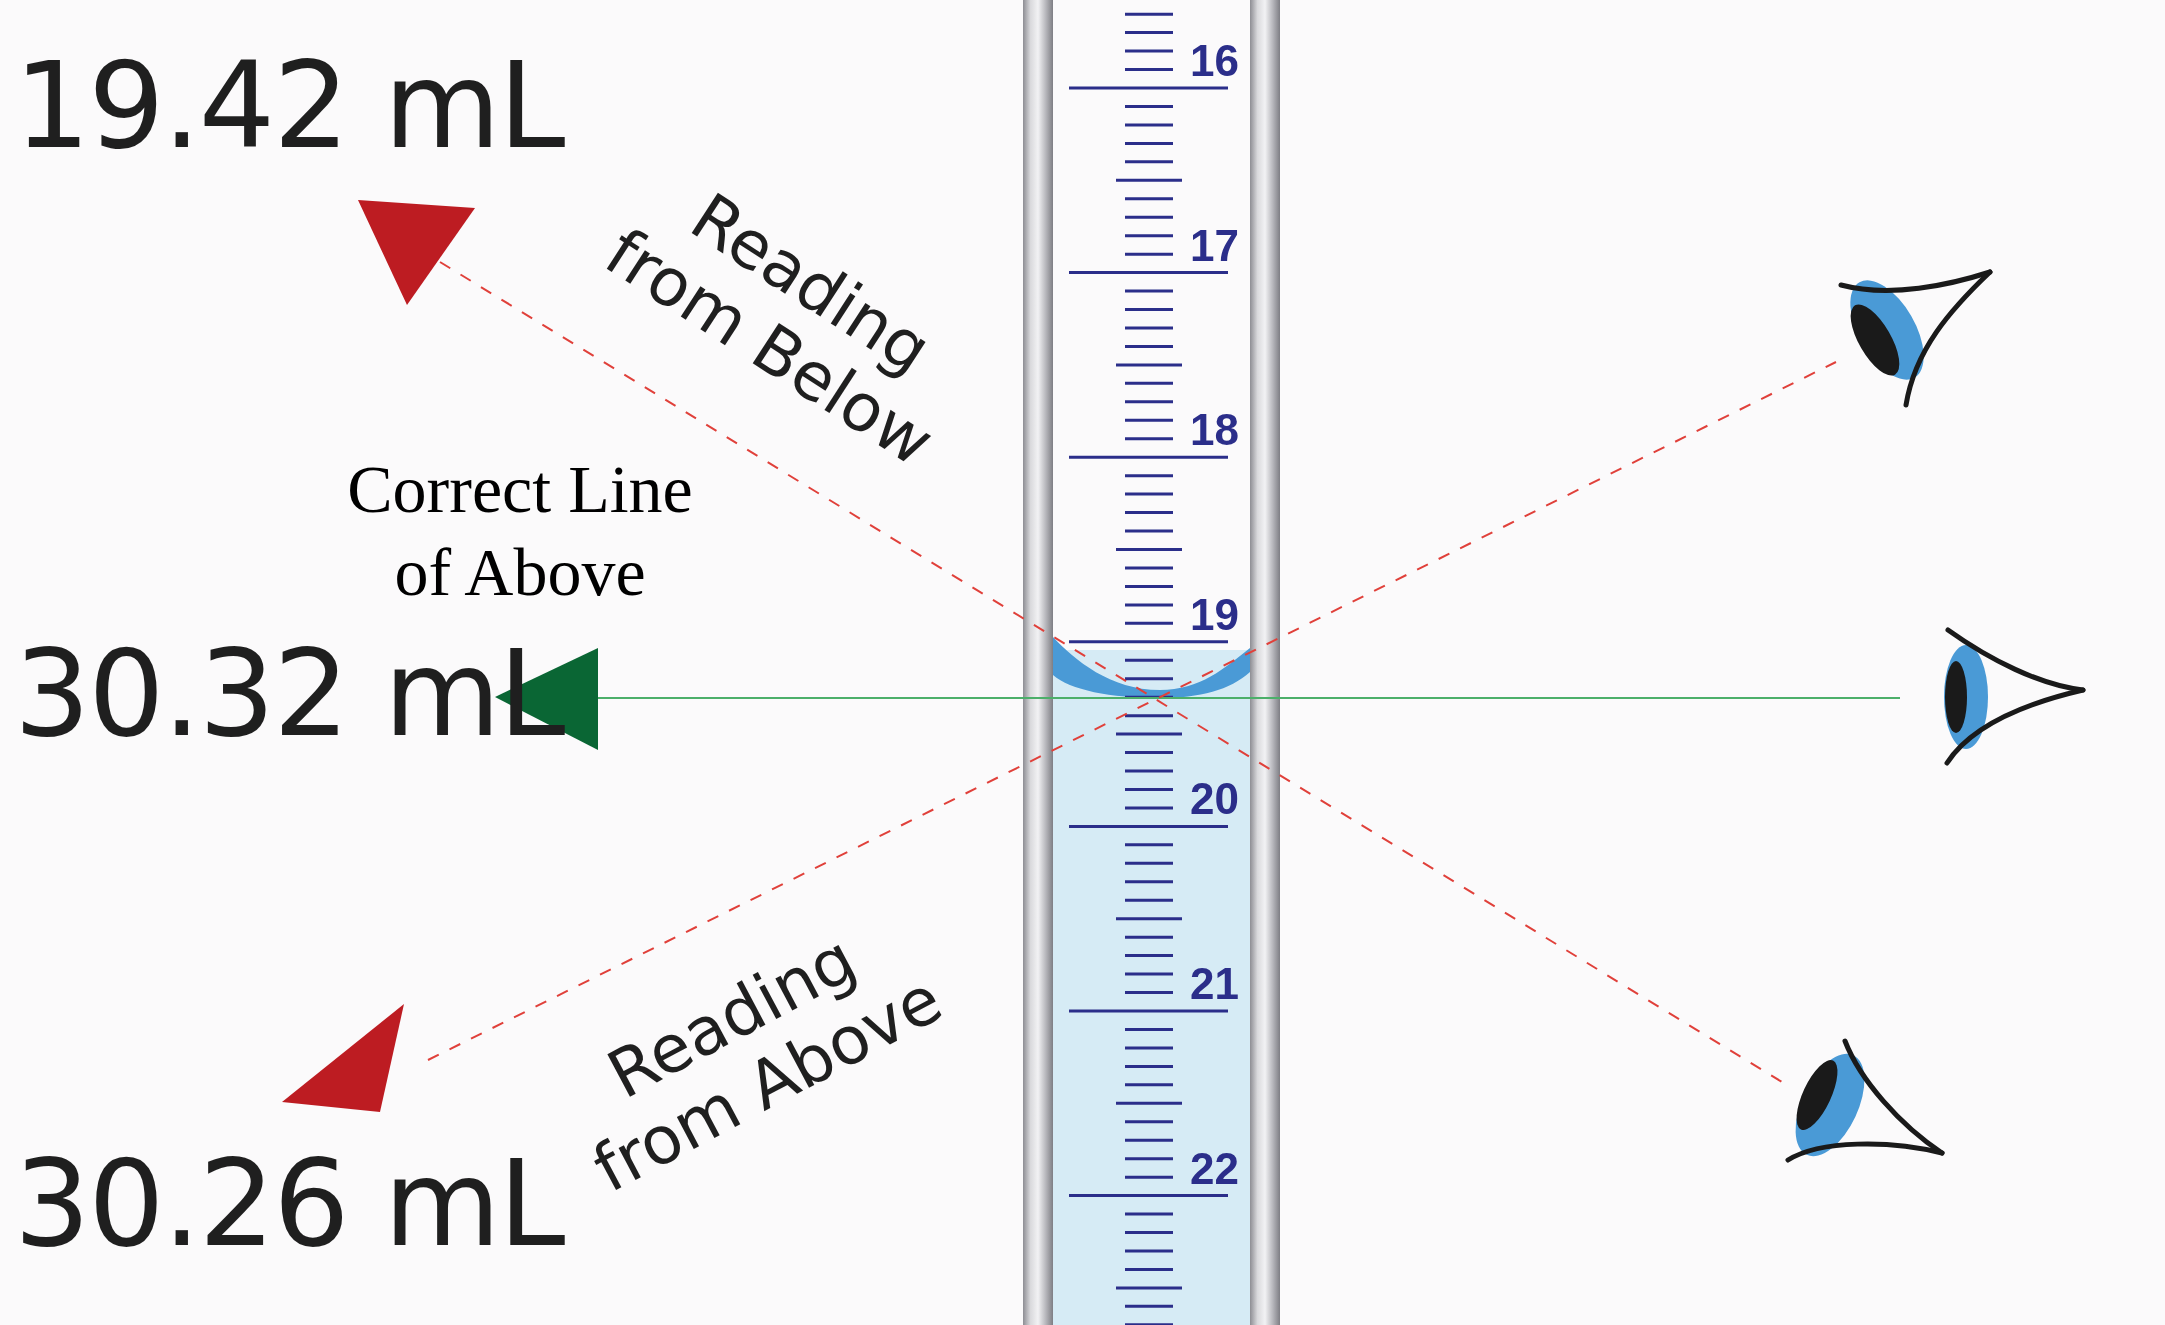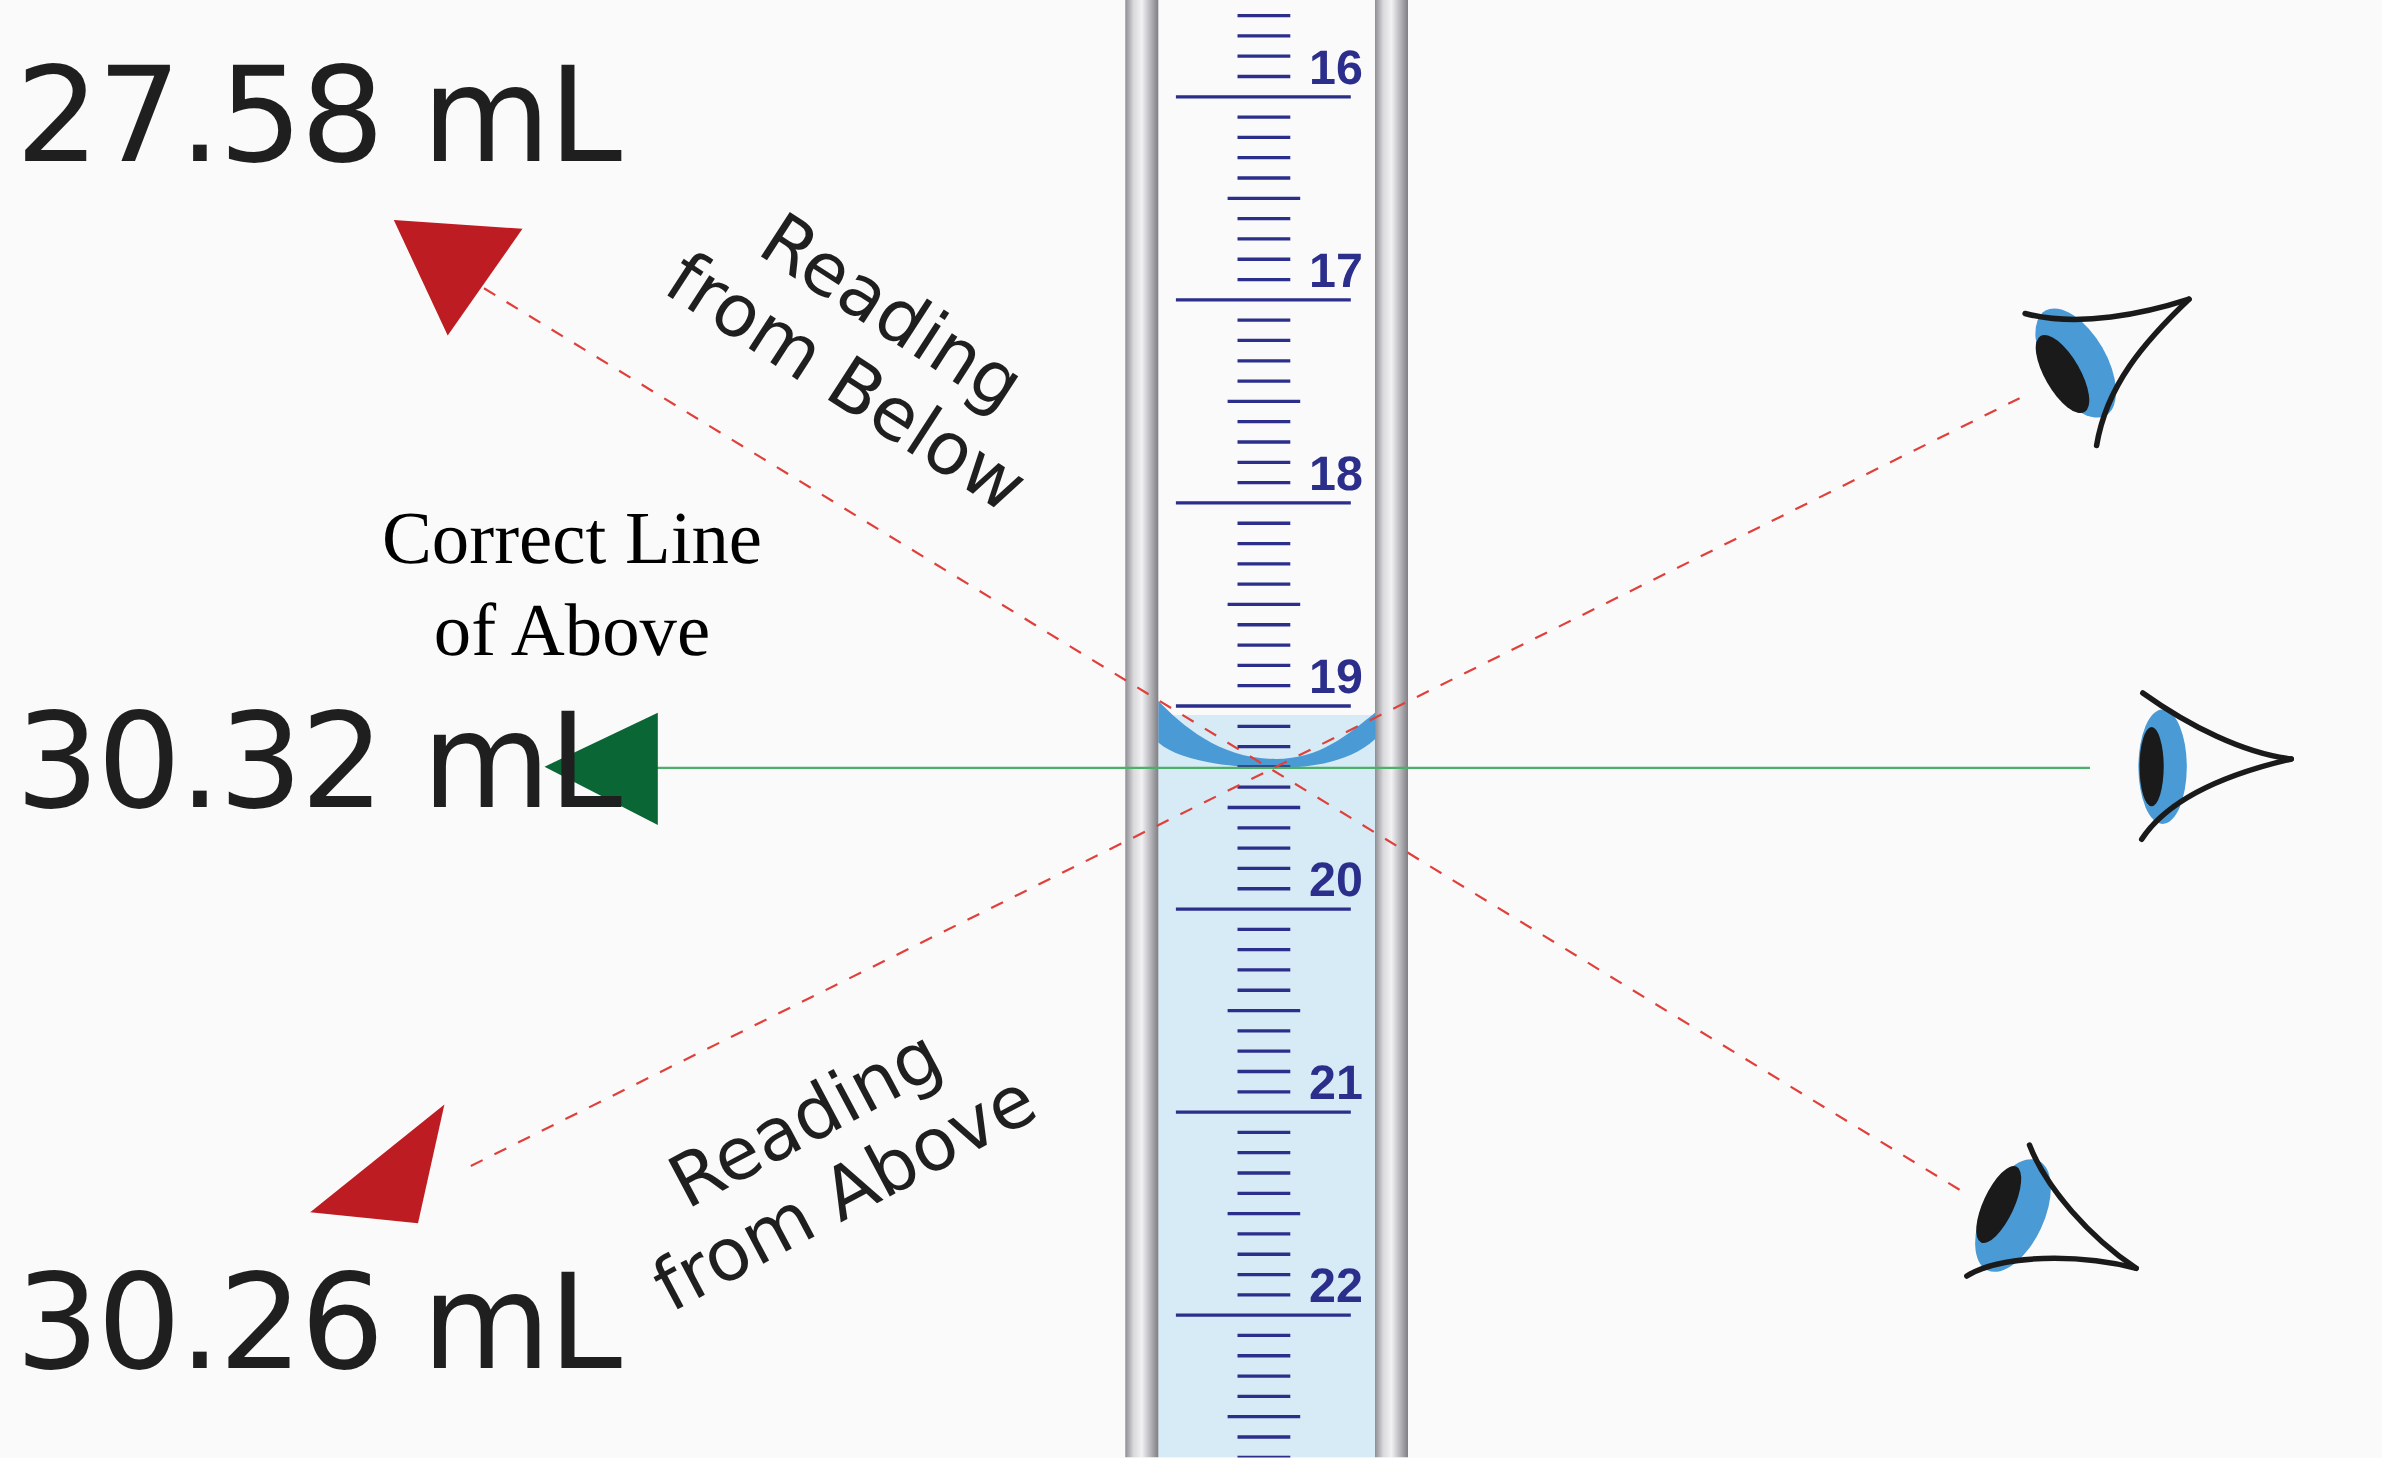--- a/index.html
+++ b/index.html
@@ -145,21 +145,21 @@
     </g>
 
     <g>
       <ellipse cx="1830" cy="1105" rx="28" ry="55" transform="rotate(25 1830 1105)" fill="#4a9ad6"></ellipse>
       <ellipse cx="1817" cy="1095" rx="14" ry="38" transform="rotate(25 1817 1095)" fill="#1a1a1a"></ellipse>
       <path d="M1845,1041 C1860,1080 1900,1125 1942,1153" fill="none" stroke="#1a1a1a" stroke-width="5" stroke-linecap="round"></path>
       <path d="M1942,1153 C1890,1140 1820,1140 1788,1160" fill="none" stroke="#1a1a1a" stroke-width="5" stroke-linecap="round"></path>
     </g>
   </svg>
 
-  <div class="reading" style="top:46px;">27.58 mL</div>
+  <div class="reading" style="top:46px;">19.42 mL</div>
   <div class="reading" style="top:634px;">30.32 mL</div>
   <div class="reading" style="top:1144px;">30.26 mL</div>
 
   <div class="caption" style="left:300px; top:448px; width:440px;">
     <div>Correct Line</div>
     <div>of Above</div>
   </div>
 
   <div class="rot" style="left:580px; top:240px; width:420px; transform:rotate(33deg);">
     <div>Reading</div>

